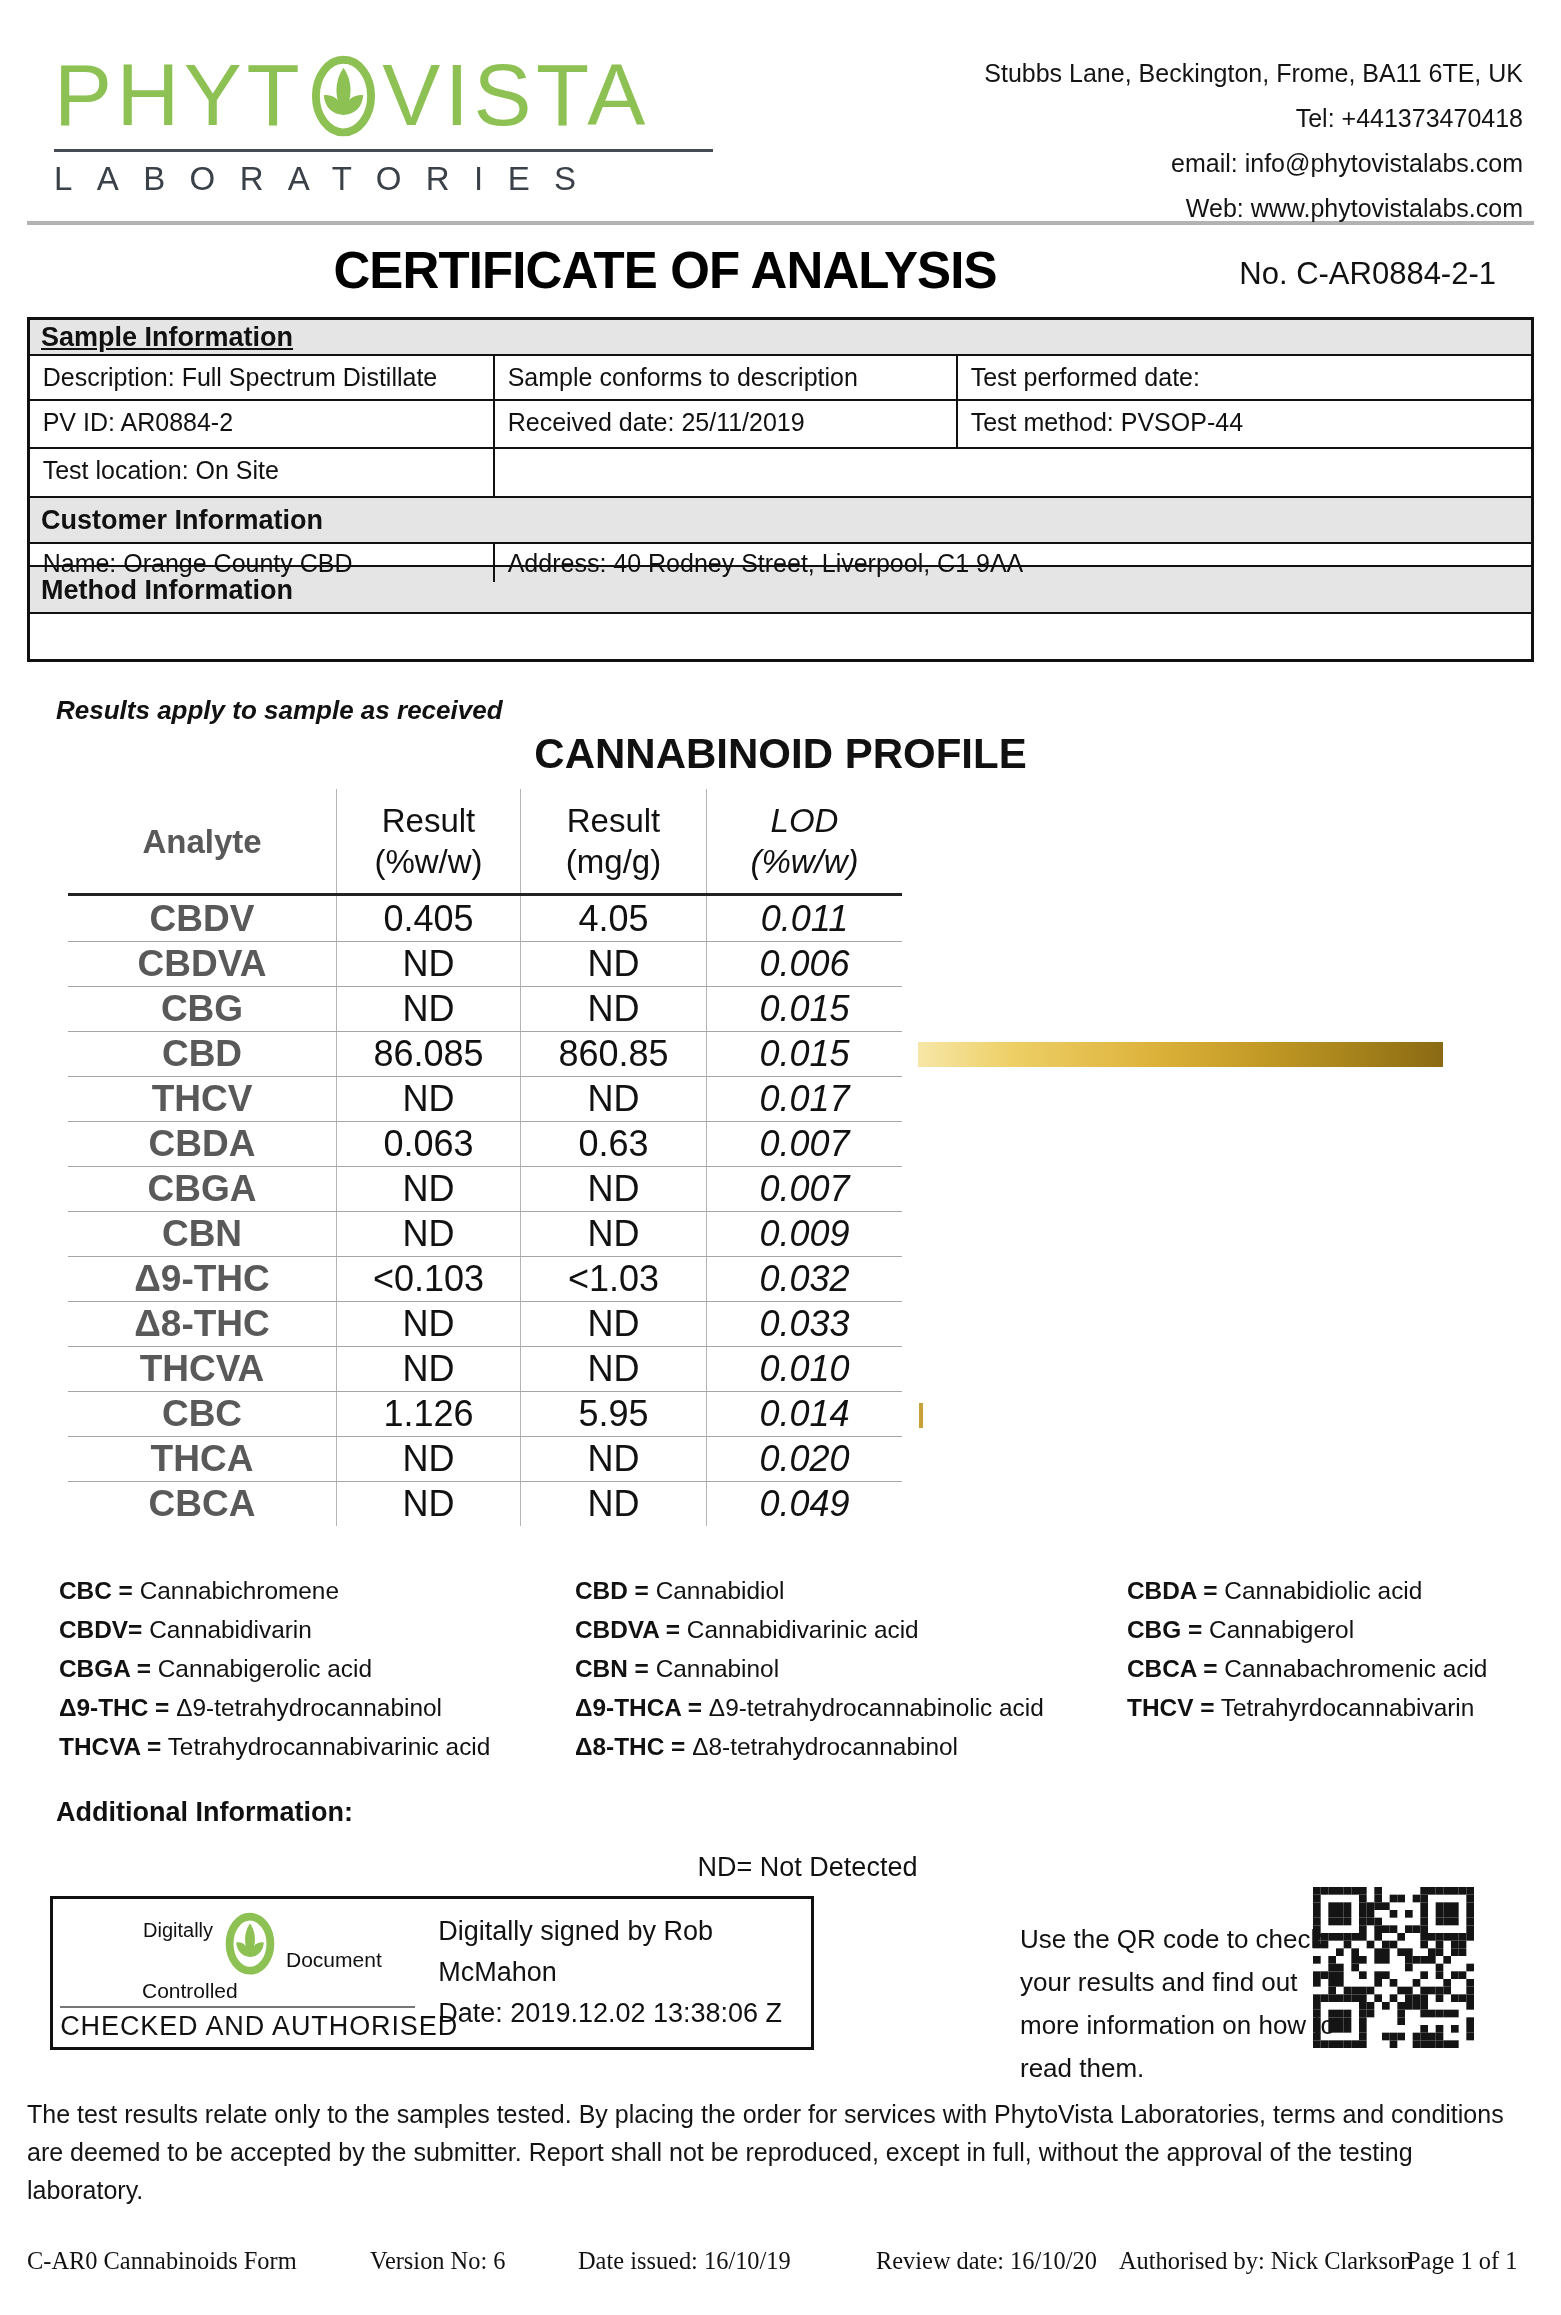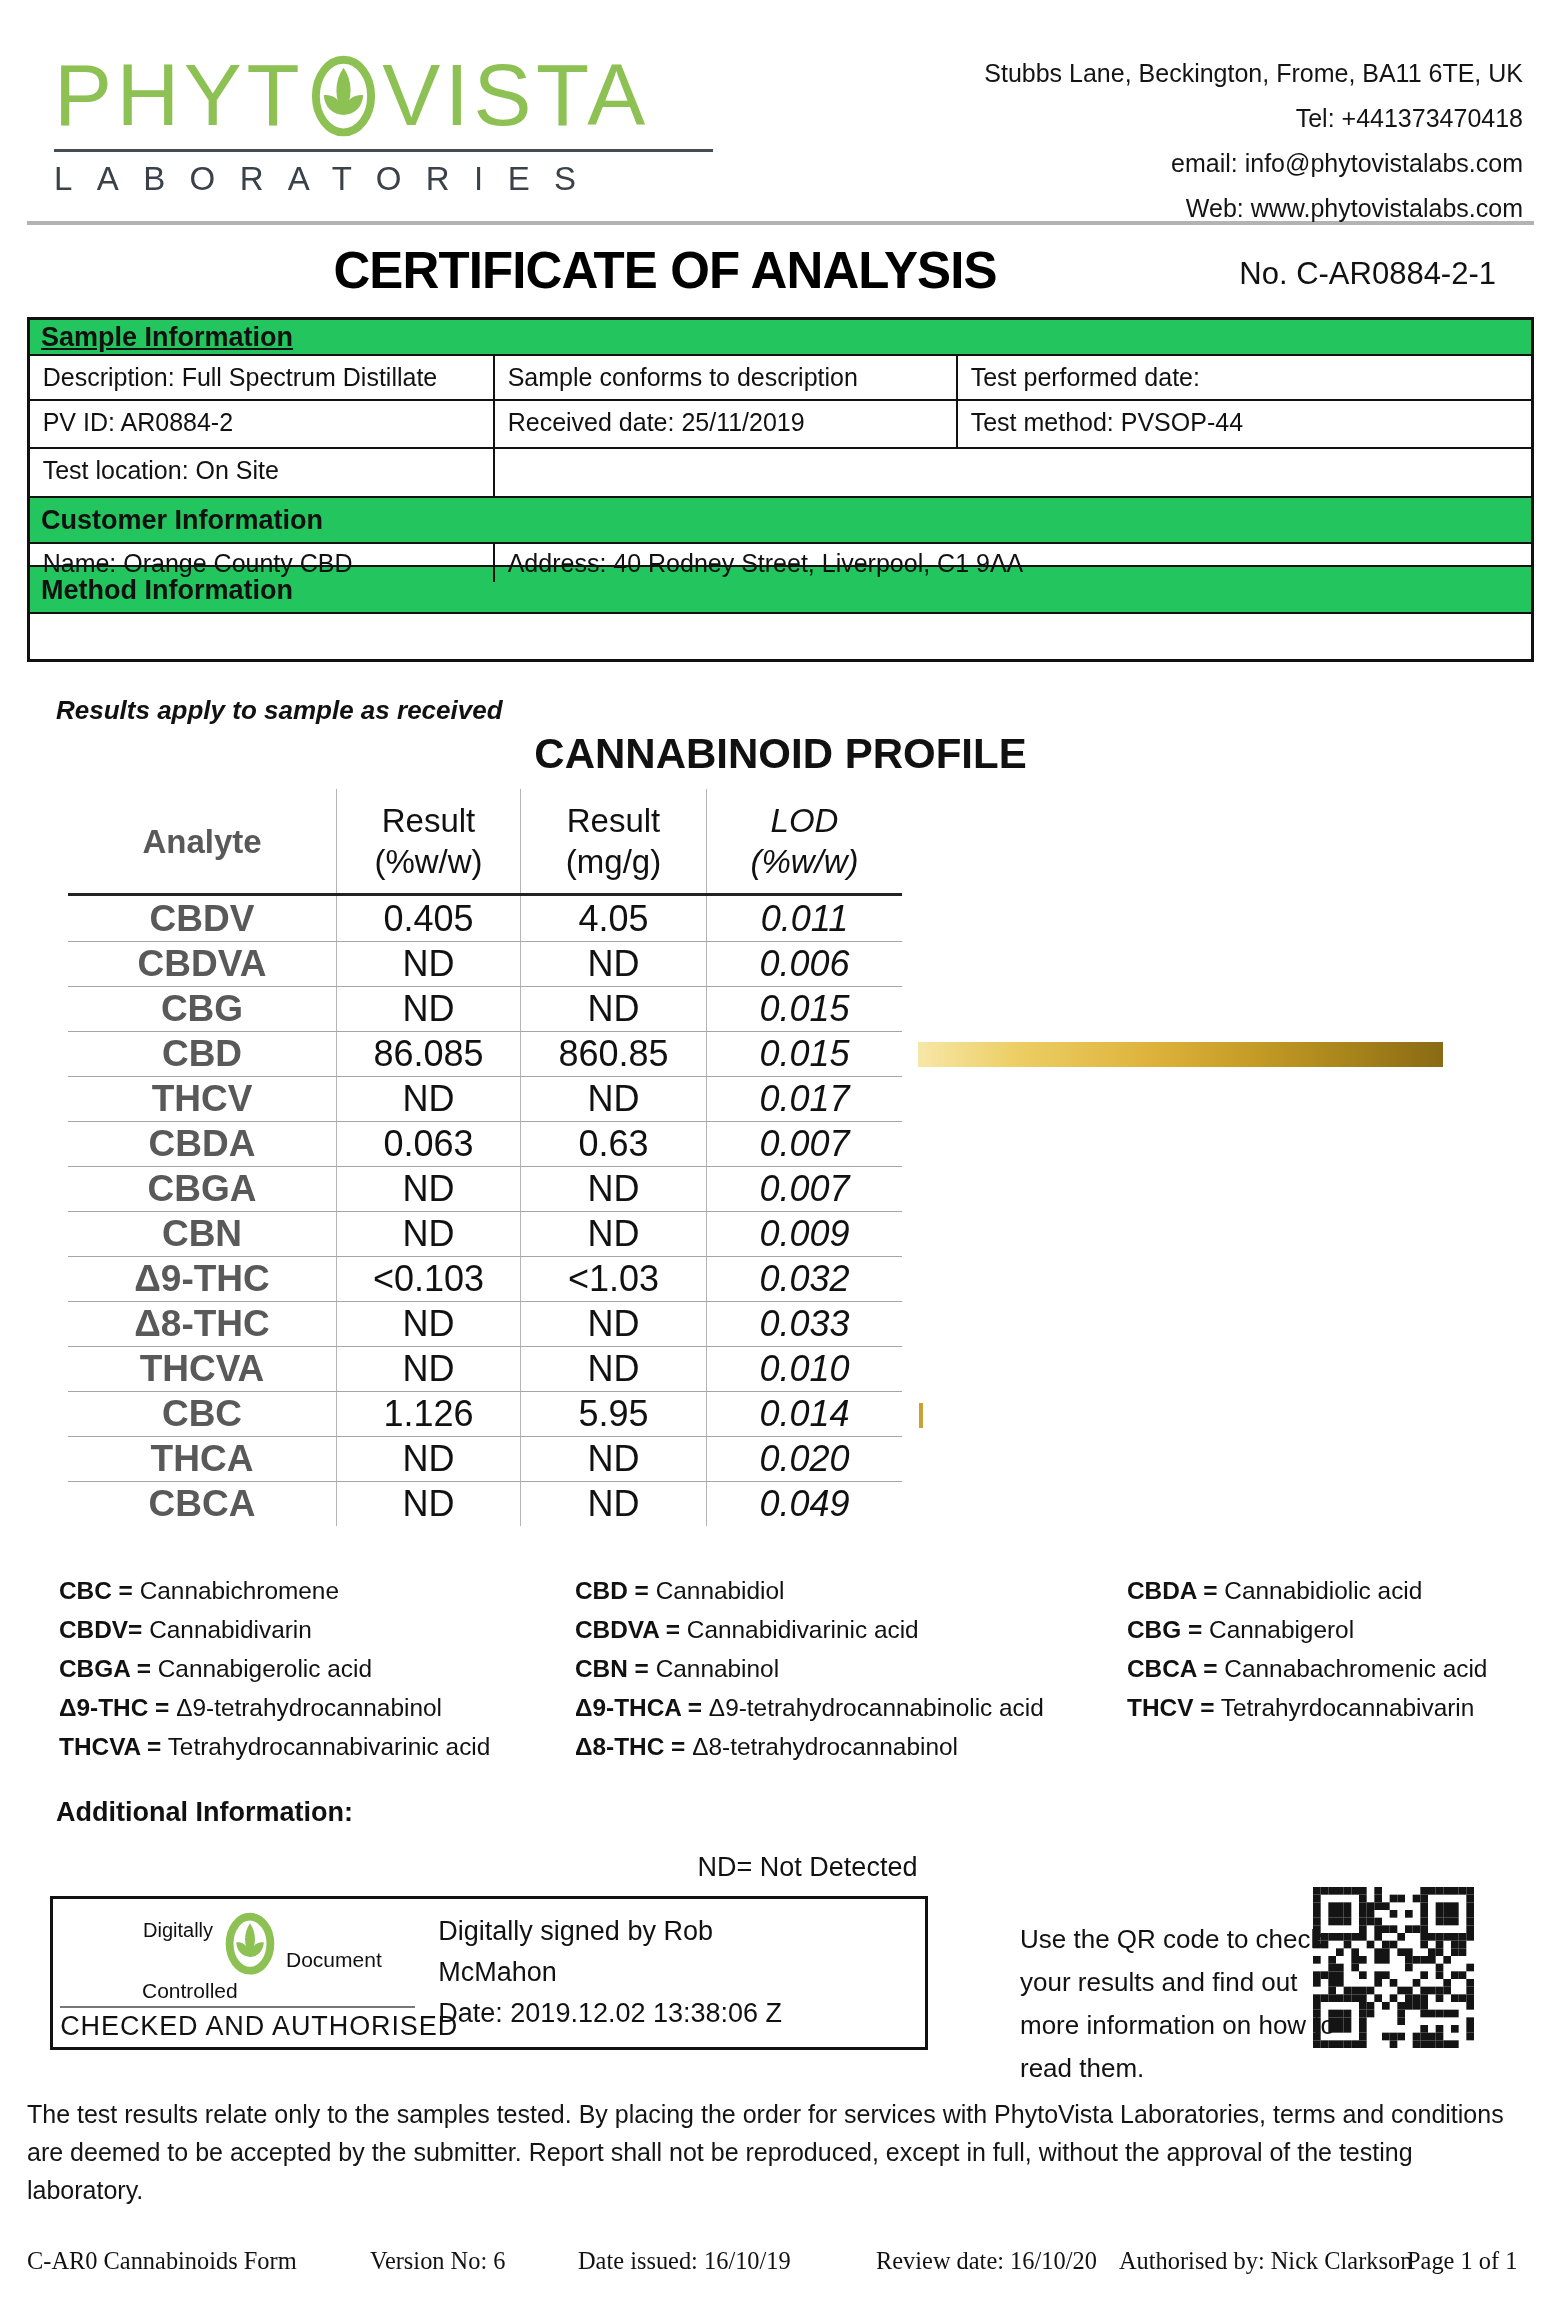--- a/index.html
+++ b/index.html
@@ -16,21 +16,21 @@
   .contact { text-align:right; font-size:25px; line-height:45px; padding-top:12.7px; color:#141414; }
   .header-rule { height:4.5px; background:#b3b3b3; margin:3.6px 27px 0; }
 
   
   .title-row { position:relative; height:67px; margin-top:16.3px; }
   .title-row h1 { position:absolute; left:0; width:1330px; text-align:center; font-size:51px; font-weight:800; letter-spacing:-0.9px; color:#000; }
   .cert-no { position:absolute; right:65px; top:14.5px; font-size:31px; }
 
   
   .info-block { margin:9px 27px 0; border:3.6px solid #111; }
-  .band { background:#22c55e; border-bottom:2.7px solid #111; padding:0.9px 11px 0; font-size:27px; font-weight:bold; display:flex; align-items:center; }
+  .band { background:#e5e5e5; border-bottom:2.7px solid #111; padding:0.9px 11px 0; font-size:27px; font-weight:bold; display:flex; align-items:center; }
   .band-sample { height:36px; }
   .band-sample span { text-decoration:underline; }
   .band-customer { height:46px; }
   .band-method { height:47px; }
   .info-grid3 { display:grid; grid-template-columns:463px 463px auto; border-bottom:2.7px solid #111; }
   .info-grid3 > div { padding:6.3px 12.7px; font-size:25px; }
   .info-grid3 > div + div { border-left:2.7px solid #111; }
   .row-1 { height:45px; } .row-2 { height:48px; } .row-3 { height:49px; }
   .info-grid2 { display:grid; grid-template-columns:463px auto; border-bottom:2.7px solid #111; height:23px; }
   .info-grid2 > div { padding:4.5px 12.7px; font-size:25px; }
@@ -60,21 +60,21 @@
   
   .legend { display:grid; grid-template-columns:516px 552px auto; margin:45px 0 0 59px; }
   .legend-item { font-size:24.4px; line-height:39px; white-space:nowrap; }
   .legend-item b { font-weight:bold; }
 
   .additional-title { margin:31px 0 0 56px; font-size:27px; font-weight:bold; }
   .nd-note { margin:23.5px 0 0 54px; font-size:27px;text-align:center; }
 
   
   .bottom-zone { position:relative; height:181px; margin-top:12.7px; }
-  .sig-box { position:absolute; left:50px; top:0; width:878px; height:154px; border:3.6px solid #111; display:flex; }
+  .sig-box { position:absolute; left:50px; top:0; width:764px; height:154px; border:3.6px solid #111; display:flex; }
   .stamp { position:relative; width:369px; height:100%; }
   .stamp-digitally { position:absolute; left:90px; top:20px; font-size:20px; }
   .stamp-leaf { position:absolute; left:170px; top:11px; width:54px; height:65px; }
   .stamp-document { position:absolute; left:233px; top:49px; font-size:21px; }
   .stamp-controlled { position:absolute; left:89px; top:80px; font-size:21px; }
   .stamp-rule { position:absolute; left:7.2px; top:107px; width:355px; height:2.7px; background:#777; }
   .stamp-checked { position:absolute; left:7.2px; top:112px; font-size:27px; letter-spacing:0.9px; white-space:nowrap; }
   .sig-text { padding:12.7px 0 0 16.3px; font-size:27px; line-height:41px; width:384px; }
   .qr-note { position:absolute; left:1020px; top:22px; width:317px; font-size:26px; line-height:43px; }
   .qr { position:absolute; left:1313px; top:-9px; width:161px; height:161px; }

